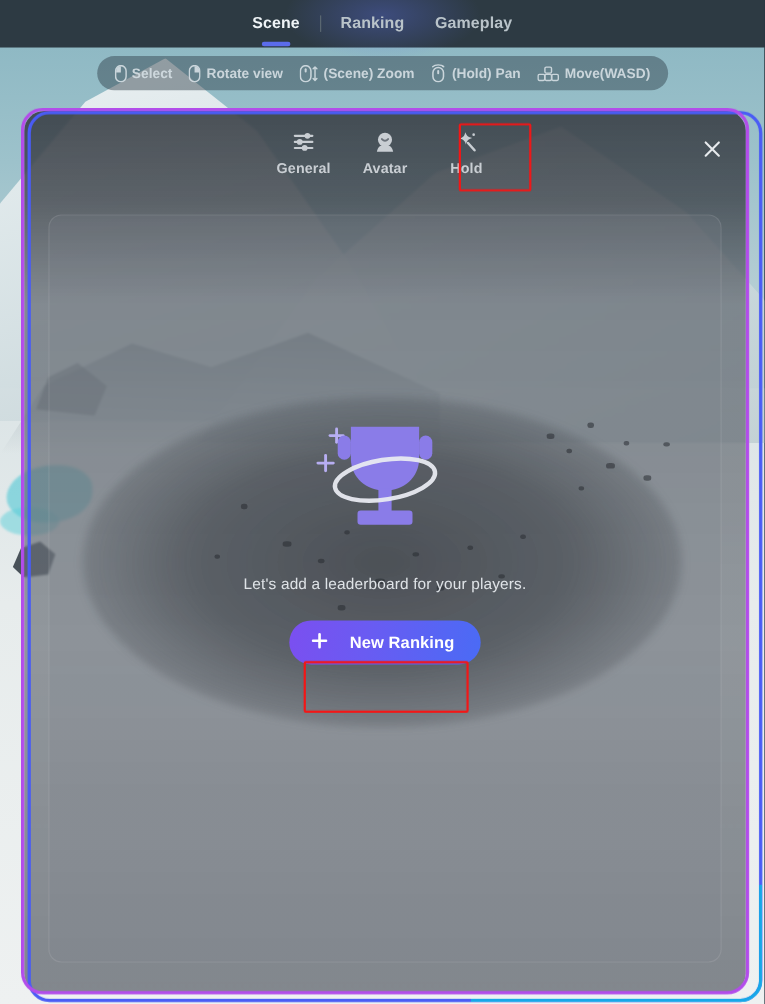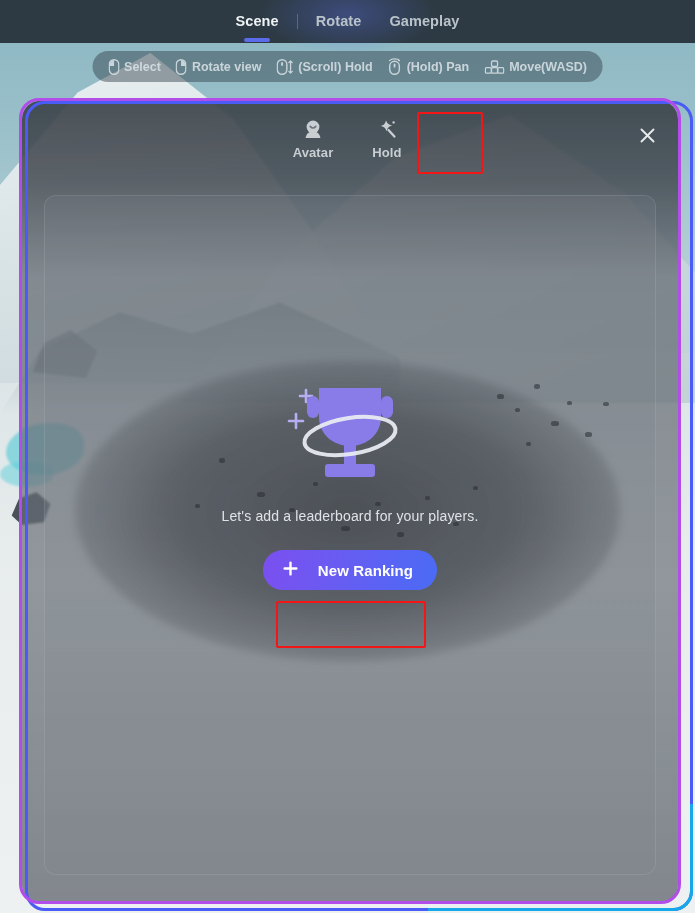--- a/index.html
+++ b/index.html
@@ -246,21 +246,21 @@
     background: rgba(40,44,50,.55);
     border-radius: 40%;
   }
 
   .empty-state {
     position: absolute; left: 0; right: 0; top: 188px;
     display: flex; flex-direction: column; align-items: center;
   }
   .trophy-wrap { position: relative; width: 130px; height: 110px; }
   .empty-text {
-    margin-top: 14px;
+    margin-top: 28px;
     color: #dfe3e7;
     font-size: 14px;
     letter-spacing: .15px;
   }
   .new-btn {
     margin-top: 26px;
     display: inline-flex; align-items: center; gap: 20px;
     height: 40px;
     padding: 0 24px 0 20px;
     border: none;
@@ -301,21 +301,21 @@
 
   <div class="topbar">
     <div class="topbar-glow"></div>
     <div class="nav">
       <div class="nav-tab active">
         <span>Scene</span>
         <span class="nav-underline"></span>
       </div>
       <span class="nav-sep"></span>
       <div class="nav-tab">
-        <span>Rotate</span>
+        <span>Ranking</span>
       </div>
       <div class="nav-tab">
         <span>Gameplay</span>
       </div>
     </div>
   </div>
   <div class="nav-highlight"></div>
 
   <div class="hint-pill">
     <div class="hint">
@@ -337,21 +337,21 @@
       <span>Rotate view</span>
     </div>
     <div class="hint">
       <span>
         <svg width="17" height="16" viewBox="0 0 17 16">
             <rect x="0.7" y="0.7" width="9.6" height="14.6" rx="4.8" fill="none" stroke="#d3dde2" stroke-width="1.4"></rect>
             <rect x="4.6" y="3" width="1.8" height="4" rx="0.9" fill="#d3dde2"></rect>
             <path d="M14 2 L14 14 M12.3 3.6 L14 1.9 L15.7 3.6 M12.3 12.4 L14 14.1 L15.7 12.4" fill="none" stroke="#d3dde2" stroke-width="1.3" stroke-linecap="round" stroke-linejoin="round"></path>
           </svg>
       </span>
-      <span>(Scroll) Hold</span>
+      <span>(Scene) Zoom</span>
     </div>
     <div class="hint">
       <span>
         <svg width="14" height="17" viewBox="0 0 14 17">
             <rect x="2.2" y="3.3" width="9.6" height="13" rx="4.8" fill="none" stroke="#d3dde2" stroke-width="1.4"></rect>
             <rect x="6.1" y="5.6" width="1.8" height="4" rx="0.9" fill="#d3dde2"></rect>
             <path d="M2 2.6 A5.6 3 0 0 1 12 2.6" fill="none" stroke="#d3dde2" stroke-width="1.3" stroke-linecap="round"></path>
             <path d="M11.1 0.8 L12.4 2.7 L10.3 3.2" fill="#d3dde2"></path>
           </svg>
       </span>
@@ -368,20 +368,35 @@
       </span>
       <span>Move(WASD)</span>
     </div>
   </div>
 
   <div class="modal">
 
     <div class="modal-header">
       <div class="tabs">
 
+        <div class="tab">
+          <span class="tab-icon">
+            <svg width="22" height="20" viewBox="0 0 22 20">
+              <g stroke="#c9ced3" stroke-width="1.9" stroke-linecap="round">
+                <line x1="3" y1="4.5" x2="19" y2="4.5"></line>
+                <line x1="3" y1="10" x2="19" y2="10"></line>
+                <line x1="3" y1="15.5" x2="19" y2="15.5"></line>
+              </g>
+              <circle cx="14.5" cy="4.5" r="2.6" fill="#c9ced3"></circle>
+              <circle cx="7.5" cy="10" r="2.6" fill="#c9ced3"></circle>
+              <circle cx="12" cy="15.5" r="2.6" fill="#c9ced3"></circle>
+            </svg>
+          </span>
+          <span class="tab-label">General</span>
+        </div>
 
         <div class="tab">
           <span class="tab-icon">
             <svg width="22" height="20" viewBox="0 0 22 20">
               <circle cx="11" cy="8" r="6.4" fill="#c9ced3"></circle>
               <path d="M3.6 19 C4.4 14.4 7.4 12.6 11 12.6 C14.6 12.6 17.6 14.4 18.4 19 Z" fill="#c9ced3"></path>
               <path d="M8.2 7.4 Q11 10.6 13.8 7.4" fill="none" stroke="#6c737b" stroke-width="1.7" stroke-linecap="round"></path>
             </svg>
           </span>
           <span class="tab-label">Avatar</span>

